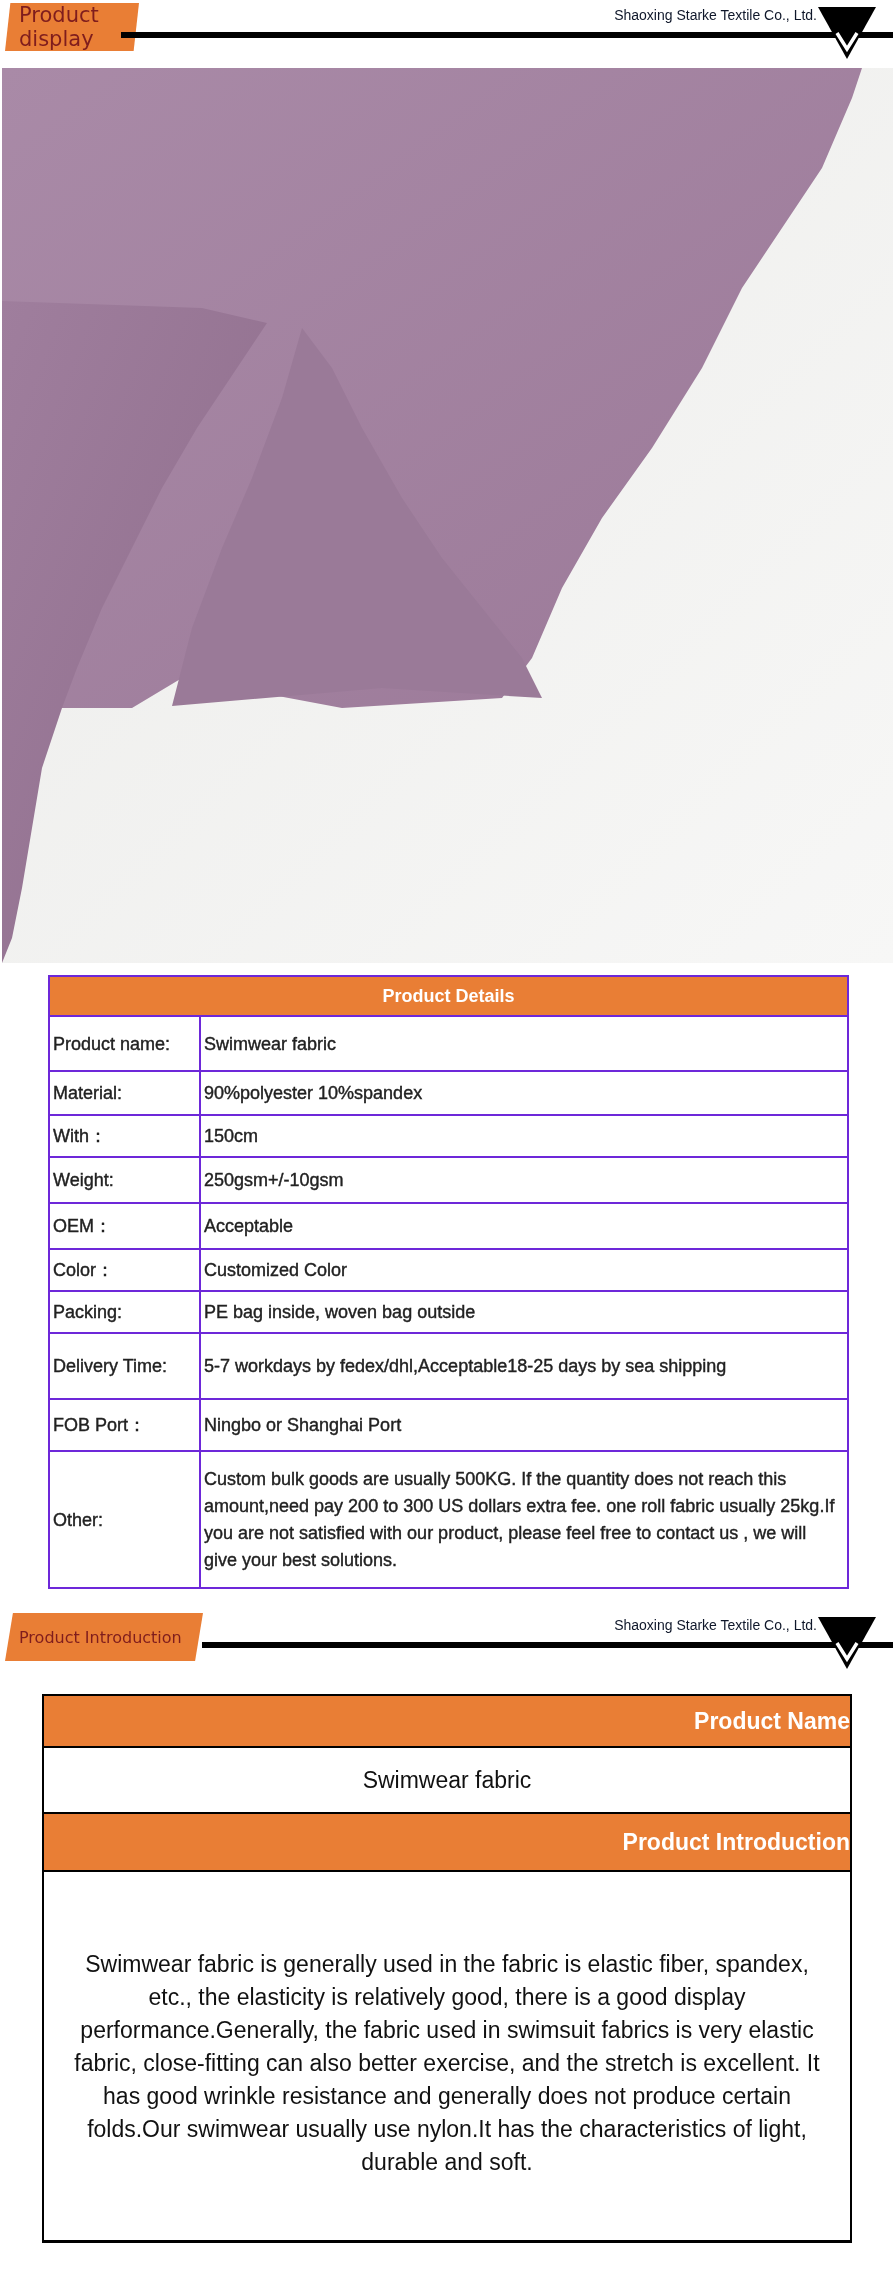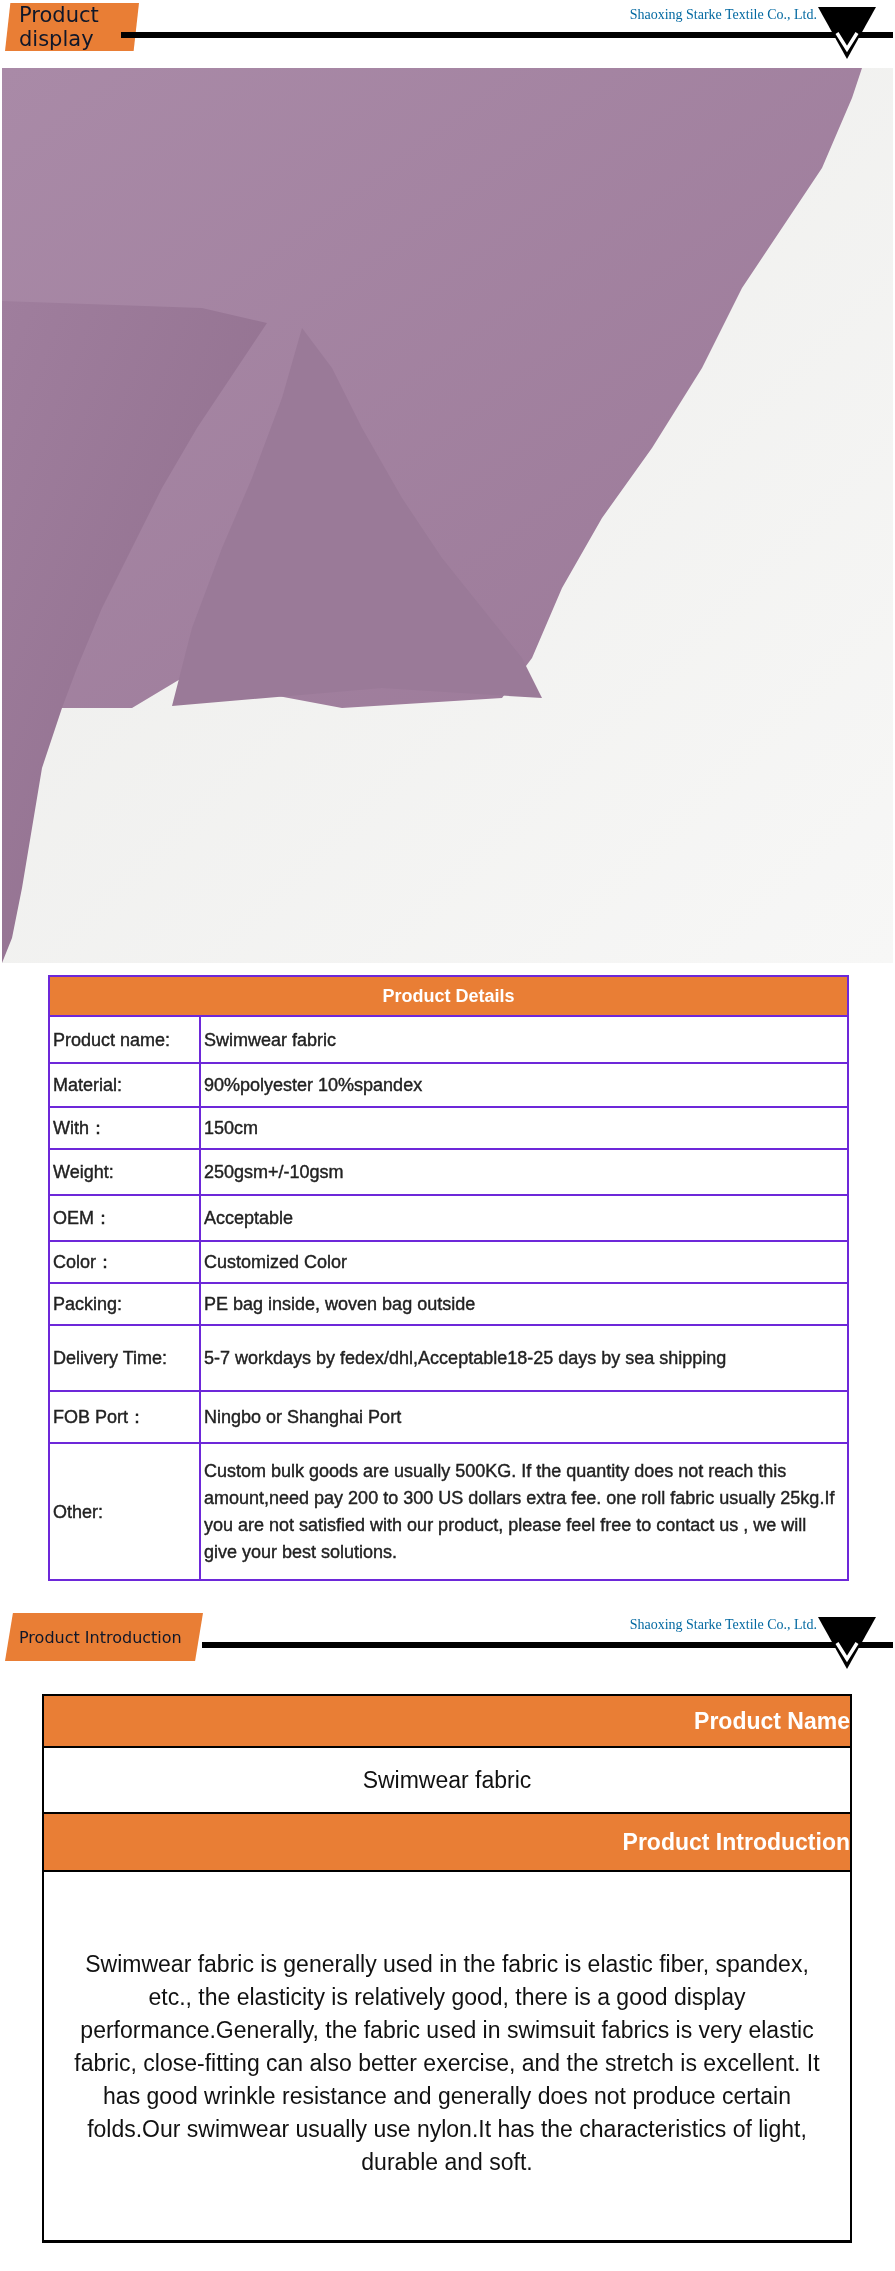--- a/index.html
+++ b/index.html
@@ -1,26 +1,26 @@
 <!DOCTYPE html>
 <html><head>
 <meta charset="utf-8">
 <style>
   html, body { margin:0; padding:0; background:#ffffff; }
   body { width:895px; height:2271px; position:relative; overflow:hidden; font-family:"Liberation Sans", sans-serif; }
 
   
   .sec-header { position:absolute; left:0; width:895px; height:62px; }
-  .sec-banner { position:absolute; left:5px; top:3px; height:48px; background:#E97E35; color:#0f172a;
+  .sec-banner { position:absolute; left:5px; top:3px; height:48px; background:#E97E35; color:#7f1d1d;
     clip-path: polygon(4% 0, 100% 0, 96% 100%, 0 100%);
     display:flex; align-items:center; padding-left:14px; box-sizing:border-box;
     font-family:"DejaVu Sans", sans-serif; font-size:21px; letter-spacing:0px; }
   .sec-banner.small { font-size:16px; }
   .sec-line { position:absolute; left:121px; right:2px; top:32px; height:6px; background:#000; }
-  .sec-company { position:absolute; right:78px; top:7px; font-family:Liberation Serif, serif; font-size:14px; color:#0369a1; }
+  .sec-company { position:absolute; right:78px; top:7px; font-family:Liberation Sans, sans-serif; font-size:14px; color:#0f172a; }
   .sec-tri { position:absolute; left:818px; top:7px; width:58px; height:52px; }
 
   
   .photo { position:absolute; left:2px; top:68px; width:891px; height:895px; overflow:hidden; background:#f4f4f3; }
 
   
   .details { position:absolute; left:48px; top:975px; width:801px; border-collapse:collapse; border:2px solid #000; }
   .details td { border:2px solid #6d28d9; font-weight:bold; font-size:18px; color:#222; padding:2px 3px; vertical-align:middle; line-height:22px; }
   .details .th { background:#E97E35; color:#fff; text-align:center; height:34px; font-size:18px; }
   .details .lbl { width:143px; font-weight:normal; -webkit-text-stroke:0.4px #222; }
@@ -69,21 +69,21 @@
 
     <polygon fill="#9A7A98" points="170,638 190,560 220,480 250,410 280,330 300,260 330,300 360,360 400,430 440,490 480,540 520,590 540,630 380,620"></polygon>
   </svg>
 </div>
 
 <table class="details">
   <tbody>
       <tr>
     <td class="th" colspan="2">Product Details</td>
   </tr>
-  <tr style="height:47px;">
+  <tr style="height:55px;">
     <td class="lbl">Product name:</td>
     <td class="val">Swimwear fabric</td>
   </tr>
   <tr style="height:44px;">
     <td class="lbl">Material:</td>
     <td class="val">90%polyester 10%spandex</td>
   </tr>
   <tr style="height:42px;">
     <td class="lbl">With：</td>
     <td class="val">150cm</td>

